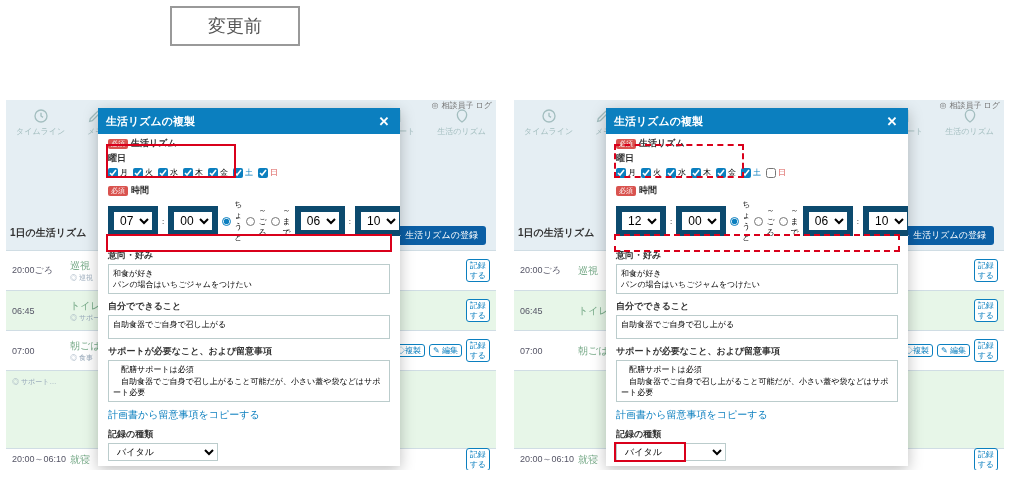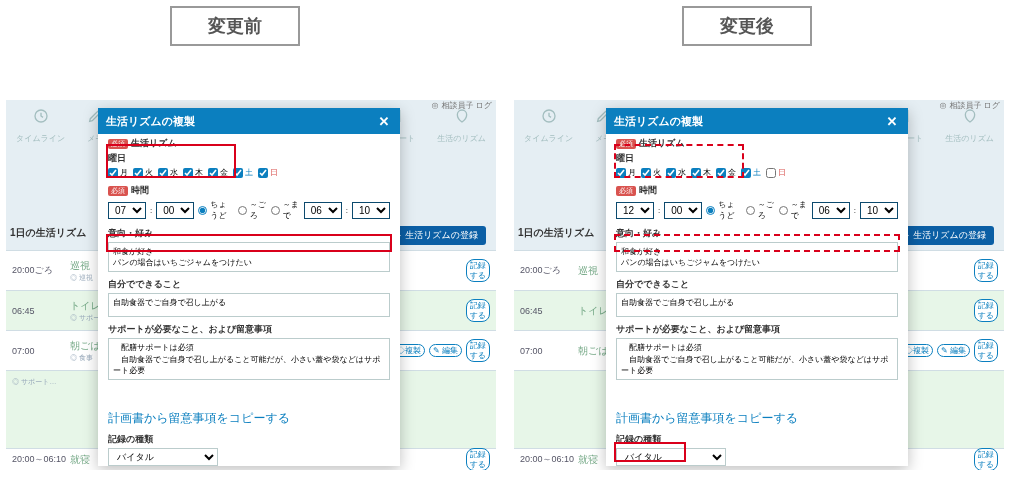--- a/index.html
+++ b/index.html
@@ -1,64 +1,63 @@
 <!DOCTYPE html>
 <html><head>
 <meta charset="utf-8">
 <style>
   * { box-sizing: border-box; margin: 0; padding: 0; }
   body { font-family: "Hiragino Kaku Gothic ProN", Meiryo, sans-serif; background: #fff; font-size: 10px; }
   .canvas { width: 1024px; height: 501px; position: relative; }
-  .label-box { position: absolute; width: 130px; height: 40px; border: 2px solid #999; display: flex; align-items: center; justify-content: center; font-size: 18px; font-weight: bold; color: #555; background: #fff; }
+  .label-box { position: absolute; width: 130px; height: 40px; border: 2px solid #999; display: flex; align-items: center; justify-content: center; font-size: 18px; font-weight: normal; color: #555; background: #fff; }
   .panel { position: absolute; width: 490px; height: 370px; background: #e5eef3; overflow: hidden; }
   .bg-iconbar { display: flex; gap: 22px; padding: 8px 10px 4px; font-size: 8px; color: #8aa; }
-  .bg-icon { display: flex; flex-direction: column; align-items: center; gap: 9px; opacity: .7; }
+  .bg-icon { display: flex; flex-direction: column; align-items: center; gap: 2px; opacity: .7; }
   .bg-icon svg { width: 16px; height: 16px; stroke: #8aa; fill: none; stroke-width: 2; }
   .bg-row { position: absolute; left: 0; right: 0; height: 40px; border-top: 1px solid #d0dde4; display: flex; align-items: center; padding: 4px 6px; font-size: 9px; color: #556; }
   .bg-row.y1 { top: 150px; background: #fff; }
   .bg-row.y2 { top: 190px; background: #e7f6e8; }
   .bg-row.y3 { top: 230px; background: #fff; }
   .bg-row.y4 { top: 270px; background: #e7f6e8; height: 78px; flex-direction: column; align-items: flex-start; padding-top: 6px; }
   .bg-row.y5 { top: 348px; background: #fff; height: 22px; }
   .bg-row .time-col { width: 58px; font-size: 9px; }
   .bg-row .title-faded { font-size: 10px; color: #7a8; }
   .bg-title { position: absolute; top: 126px; left: 4px; font-size: 10px; font-weight: bold; color: #333; }
   .reg-btn { position: absolute; top: 126px; right: 10px; background: #0b5fa5; color: #fff; border-radius: 3px; padding: 3px 8px; font-size: 9px; }
-  .mini-btn { background: #fff; border: 1px solid #0b7fbf; color: #0b7fbf; border-radius: 8px; padding: 1px 3px; font-size: 8px; line-height: 1.2; }
+  .mini-btn { background: #fff; border: 1px solid #0b7fbf; color: #0b7fbf; border-radius: 3px; padding: 1px 3px; font-size: 8px; line-height: 1.2; }
   .mini-abs { position: absolute; right: 6px; }
   .badge-bar { position: absolute; top: 0; right: 4px; font-size: 8px; color: #777; display: flex; gap: 3px; align-items: center; }
   .modal { position: absolute; top: 8px; left: 92px; width: 302px; height: 358px; background: #fff; box-shadow: 0 4px 14px rgba(0,0,0,.25); display: flex; flex-direction: column; }
   .modal-header { background: #0b7fbf; color: #fff; display: flex; align-items: center; justify-content: space-between; padding: 5px 8px; font-size: 11px; font-weight: bold; }
   .modal-header .close { width: 16px; height: 16px; display: flex; align-items: center; justify-content: center; cursor: pointer; font-size: 13px; }
   .modal-body { padding: 3px 10px; overflow: auto; flex: 1; }
   .field-label { font-size: 9px; font-weight: bold; color: #333; margin-bottom: 2px; display: flex; align-items: center; gap: 3px; }
   .req-tag { background: #d9534f; color: #fff; font-size: 7px; padding: 0 3px; border-radius: 2px; font-weight: normal; }
   .text-input { width: 100%; border: 1px solid #bcc; padding: 3px 4px; font-size: 9px; margin-bottom: 6px; }
   .day-row { display: flex; gap: 5px; align-items: center; margin-bottom: 6px; font-size: 8px; }
   .day-row label { display: flex; align-items: center; gap: 2px; }
   .day-row input[type=checkbox] { width: 10px; height: 10px; accent-color: #0b7fbf; }
   .time-row { display: flex; align-items: center; gap: 4px; margin-bottom: 6px; font-size: 8px; flex-wrap: nowrap; }
-  .time-row select { border: 1px solid #0c4a6e; font-size: 10px; padding: 1px 2px; background: #fff; }
+  .time-row select { border: 6px solid #0c4a6e; font-size: 12px; padding: 1px 2px; background: #fff; }
   .radio-g { display: flex; gap: 3px; align-items: center; font-size: 8px; }
   .radio-g input { width: 9px; height: 9px; accent-color: #0b7fbf; }
   .textarea-ish { width: 100%; border: 1px solid #bcc; padding: 3px 4px; font-size: 8px; line-height: 1.4; margin-bottom: 6px; min-height: 24px; white-space: pre-line; }
-  .link-txt { color: #0b7fbf; font-size: 12px; margin-bottom: 6px; display: inline-block; margin-top: 24px; }
+  .link-txt { color: #0b7fbf; font-size: 10px; margin-bottom: 6px; display: inline-block; }
   .select-w { border: 1px solid #bcc; font-size: 9px; padding: 2px 4px; width: 110px; margin-bottom: 6px; background: #fff; }
   .red-solid { position: absolute; border: 2px solid #d9001b; pointer-events: none; z-index: 20; }
   .red-dashed { position: absolute; border: 2px dashed #d9001b; pointer-events: none; z-index: 20; }
   .day-sat { color: #0b7fbf; }
   .day-sun { color: #d9534f; }
 </style>
 </head>
 <body>
 <div class="canvas">
 
 <div class="label-box" style="top:6px; left:170px">変更前</div>
 
-<div class="label-box" style="top:6px; left:682px">変更後</div>
 
 <div class="panel" style="top:100px; left:6px">
   <div class="badge-bar">
         <span>◎</span>
         <span>相談員子 ログ</span>
       </div>
   <div class="bg-iconbar">
     <div class="bg-icon">
           <svg viewBox="0 0 24 24">
             <circle cx="12" cy="12" r="9"></circle>

